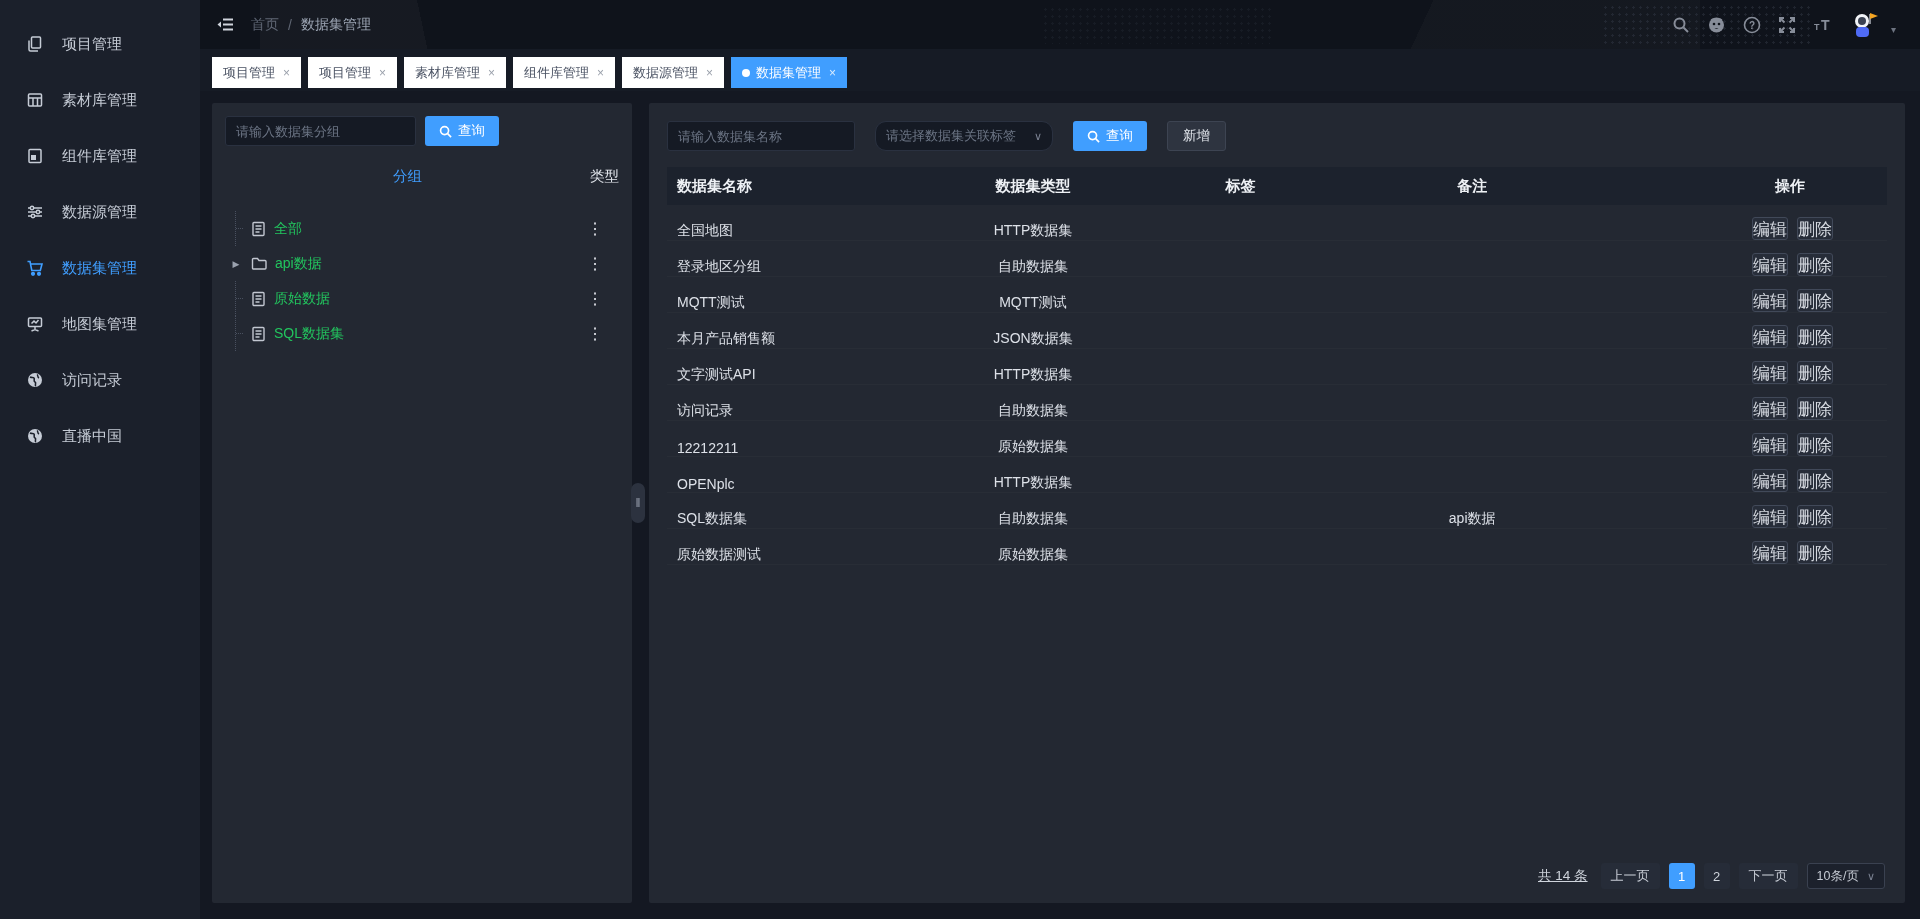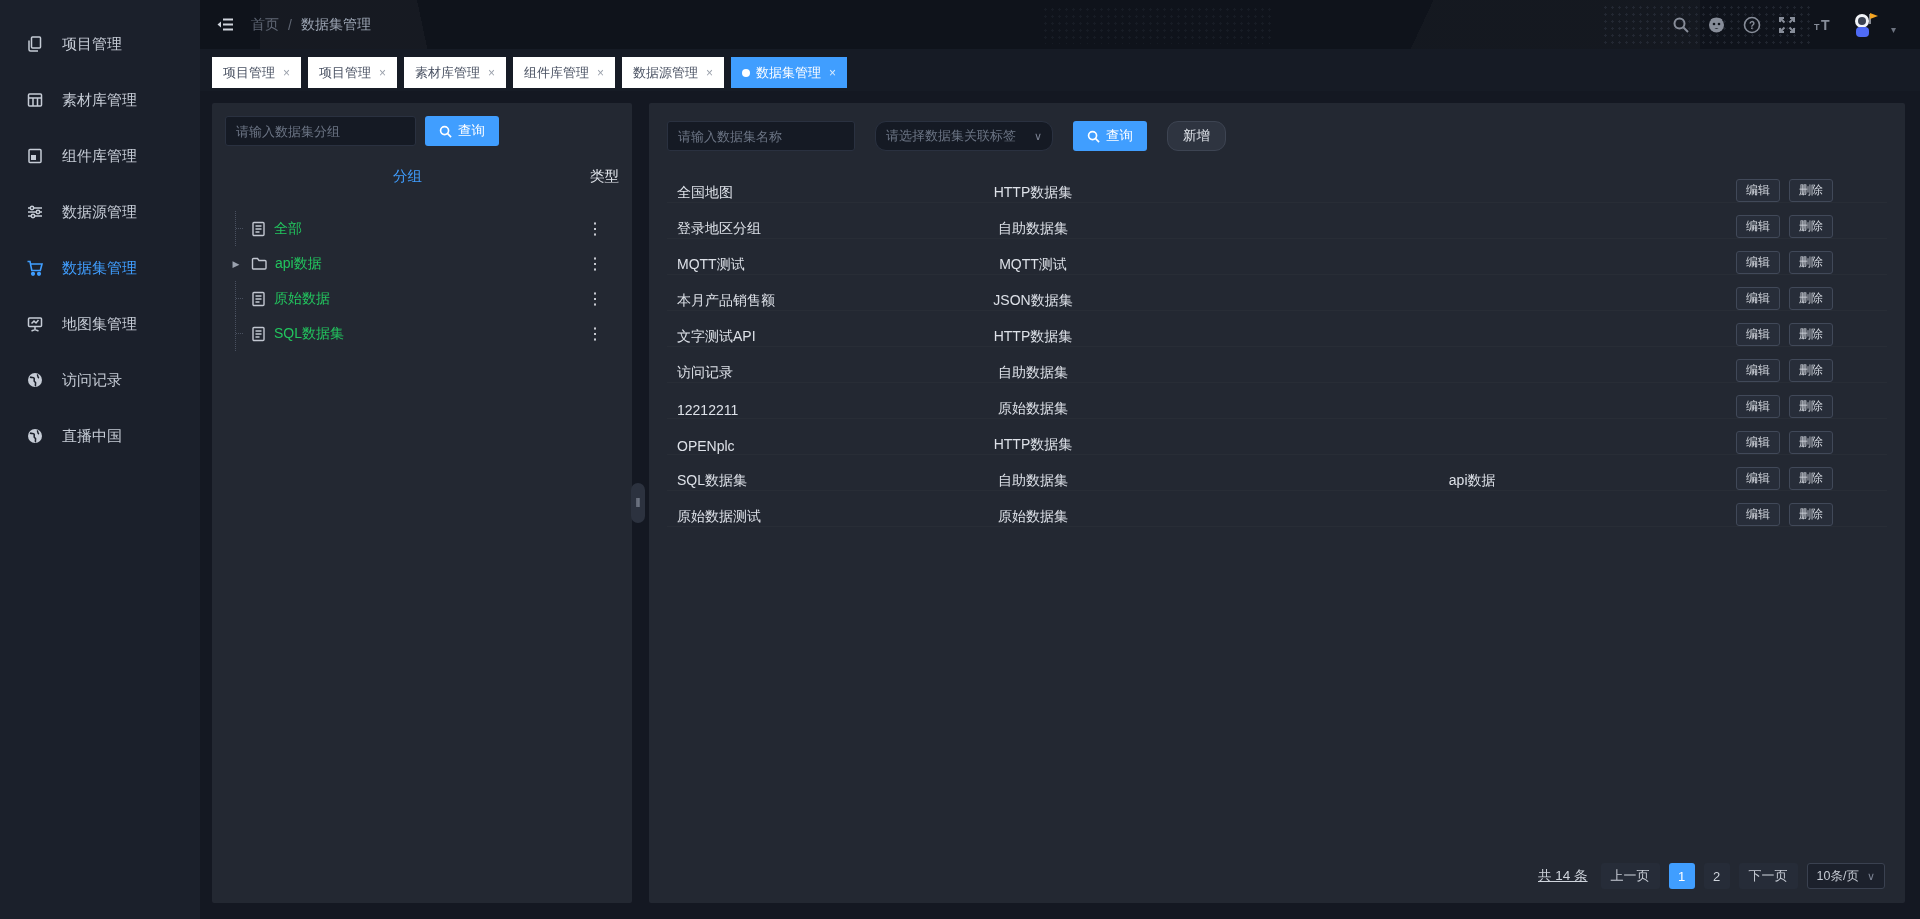--- a/index.html
+++ b/index.html
@@ -69,21 +69,21 @@
     color:#dfe3ea; padding:0 10px; font-size:13px; outline:none; font-family:inherit; }
   .text-input::placeholder { color:#6c7585; }
   .select-box { display:flex; align-items:center; justify-content:space-between;
     background:#151a24; border:1px solid #2a3140; border-radius:3px; height:30px;
     padding:0 10px; color:#6c7585; font-size:13px; cursor:pointer; }
   .select-caret { color:#7b8292; font-size:11px; }
   .btn-primary { background:#409eff; color:#fff; border:none; border-radius:3px; height:30px;
     padding:0 14px; display:inline-flex; align-items:center; gap:6px; font-size:13.5px;
     cursor:pointer; font-family:inherit; }
   .btn-default { background:#2e3440; border:1px solid #3d4452; color:#e0e4ea; height:30px;
-    padding:0 15px; border-radius:11px; font-size:13.5px; cursor:pointer; font-family:inherit; }
+    padding:0 15px; border-radius:3px; font-size:13.5px; cursor:pointer; font-family:inherit; }
 
   
   .lp-search { display:flex; gap:9px; }
   .lp-input { width:191px; }
   .lp-tabs { display:flex; margin-top:21px; }
   .lp-tab { flex:1; text-align:right; font-size:14.5px; color:#e2e6ec; cursor:pointer; }
   .lp-tab.active { color:#409eff; }
   .tree { margin-top:25px; }
   .tree-row { display:flex; align-items:center; height:35px; cursor:pointer; }
   .tree-caret { width:16px; text-align:center; color:#9aa1ae; font-size:9px; margin-left:3px; }
@@ -102,21 +102,21 @@
   .thead { display:flex; align-items:center; height:38px; background:#1c222d; font-weight:bold;
     font-size:15px; color:#eef1f5; }
   .trow { display:flex; align-items:flex-end; height:36px; font-size:14px; color:#dde1e8;
     border-bottom:1px solid rgba(255,255,255,.025); }
   .col-name { width:22%; padding-left:10px; text-align:left; }
   .col-type { width:16%; text-align:center; }
   .col-tag { width:18%; text-align:center; }
   .col-remark { width:20%; text-align:center; }
   .col-action { width:24%; display:flex; justify-content:flex-end; gap:9px; padding-right:54px; }
   .col-action-head { width:24%; text-align:right; padding-right:82px; }
-  .mini-btn { height:23px; padding:0 9px; font-size:12px; background:#272d39; border:1px solid #414959;
+  .mini-btn { height:23px; padding:0 0; font-size:17px; background:#272d39; border:1px solid #414959;
     border-radius:3px; color:#d5d9e0; cursor:pointer; font-family:inherit; }
 
   
   .pagination { position:absolute; right:20px; bottom:14px; display:flex; gap:9px; align-items:center;
     color:#cfd4dc; font-size:13.5px; }
   .pg-total { margin-right:4px;text-decoration:underline; }
   .pg-btn { background:#262c38; border-radius:3px; height:26px; padding:0 10px; display:flex;
     align-items:center; color:#c6cbd4; font-size:13px; cursor:pointer; }
   .pg-num { width:26px; height:26px; display:flex; align-items:center; justify-content:center;
     background:#262c38; border-radius:3px; font-size:13px; cursor:pointer; }
@@ -386,20 +386,27 @@
       <svg width="13" height="13" viewBox="0 0 14 14" fill="none" stroke="#fff" stroke-width="1.8">
         <circle cx="6" cy="6" r="4.3"></circle>
           <path d="M9.3 9.3L13 13"></path>
       </svg>
       <span>查询</span>
     </button>
     <button class="btn-default">新增</button>
   </div>
 
   <div class="table">
+    <div class="thead">
+      <div class="col-name">数据集名称</div>
+      <div class="col-type">数据集类型</div>
+      <div class="col-tag">标签</div>
+      <div class="col-remark">备注</div>
+      <div class="col-action-head">操作</div>
+    </div>
 
     <div class="trow">
       <div class="col-name">全国地图</div>
       <div class="col-type">HTTP数据集</div>
       <div class="col-tag"></div>
       <div class="col-remark"></div>
       <div class="col-action">
         <button class="mini-btn">编辑</button>
         <button class="mini-btn">删除</button>
       </div>

